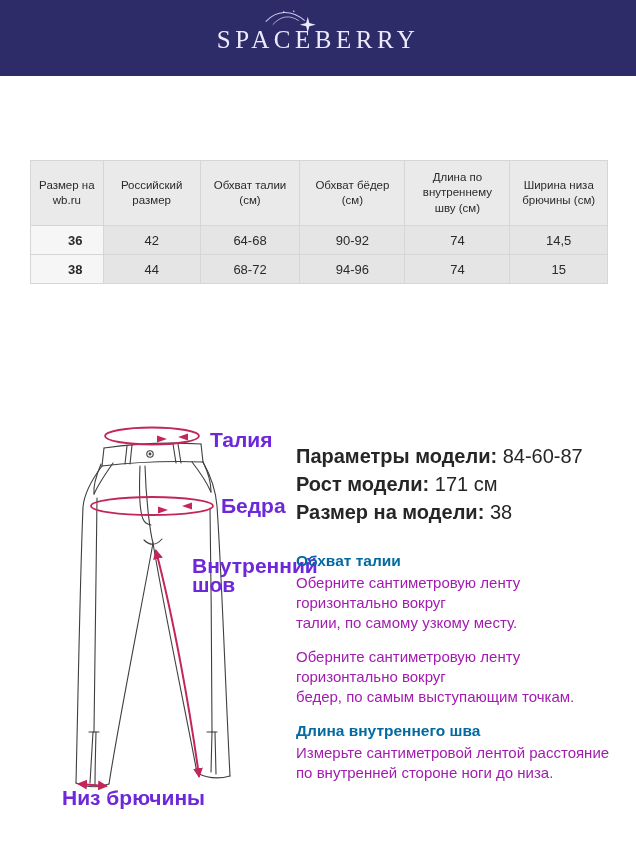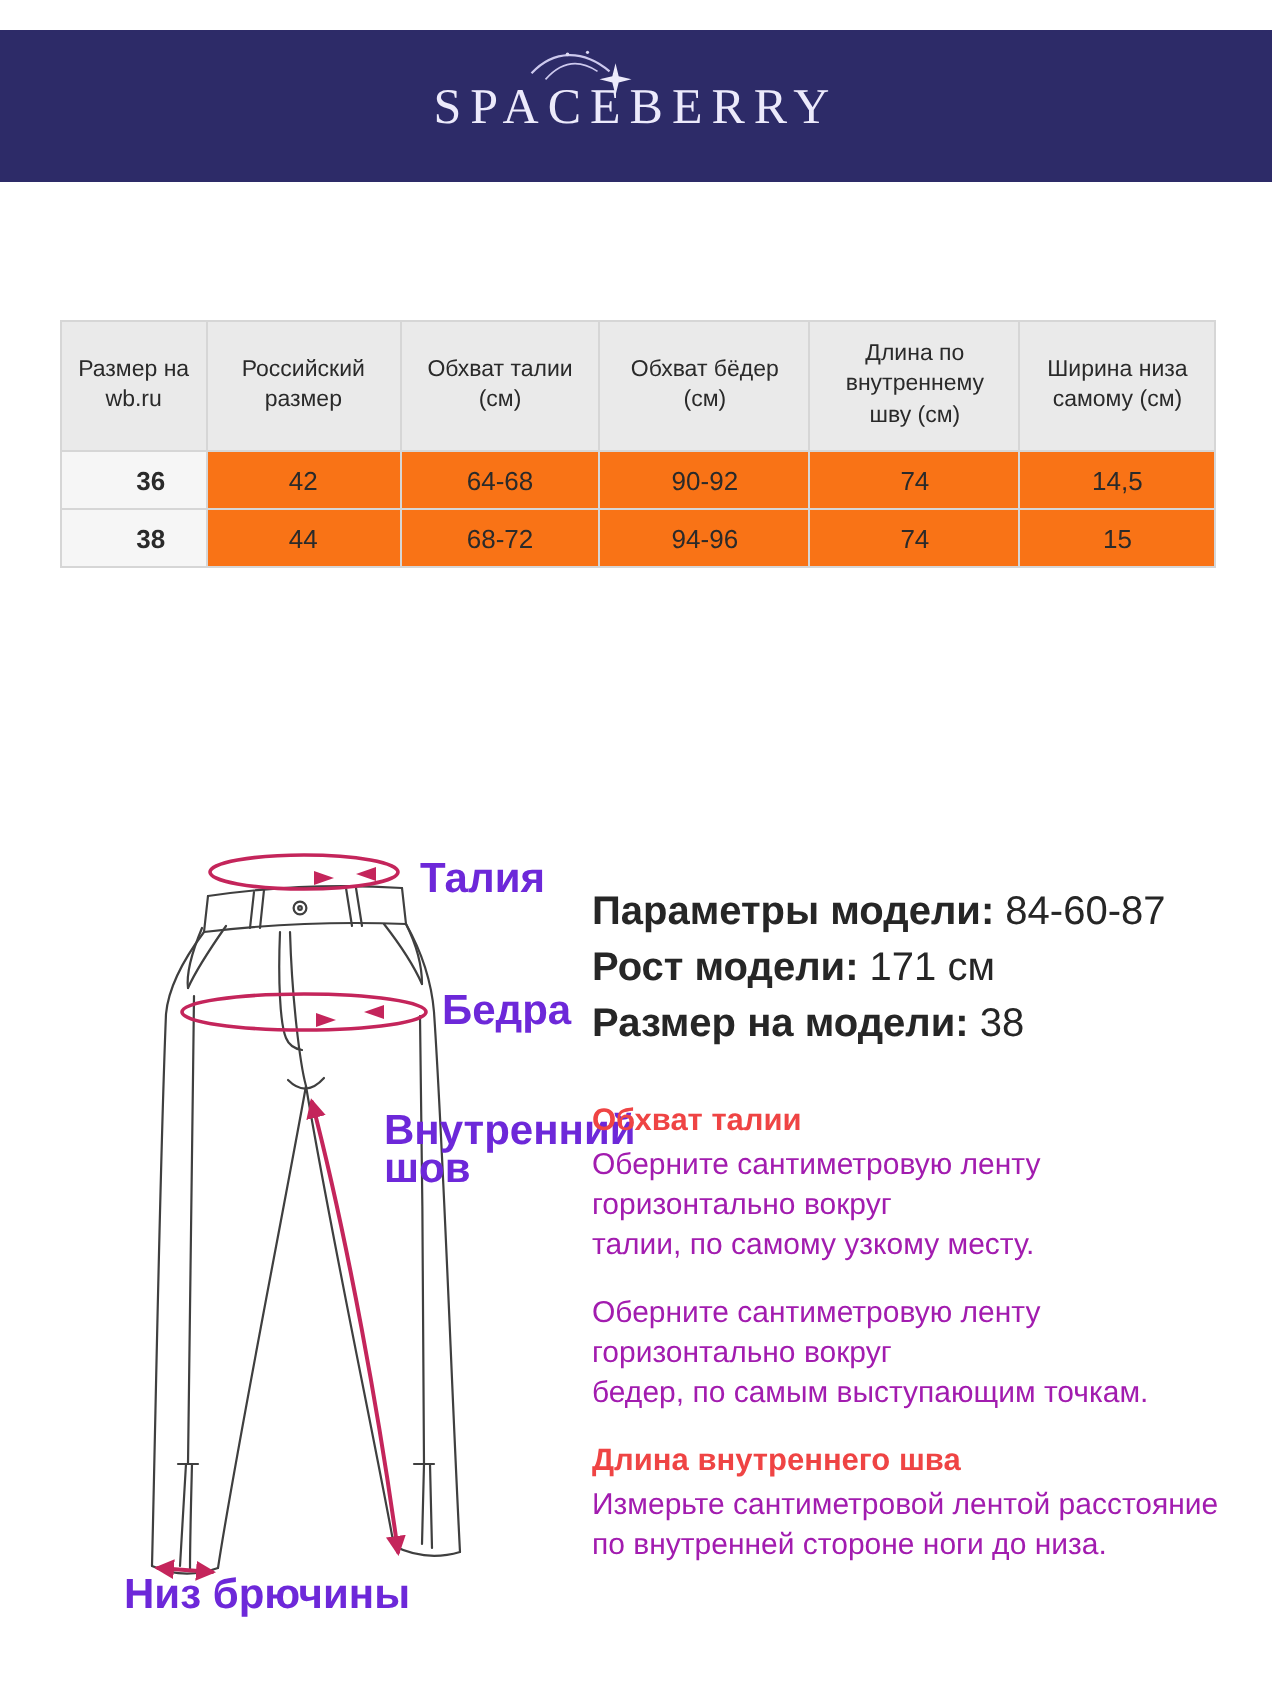--- a/index.html
+++ b/index.html
@@ -5,21 +5,20 @@
   html,body { margin:0; padding:0; background:#fff; }
   .page {
     position:relative; width:636px; height:848px; background:#ffffff;
     font-family:"Liberation Sans", sans-serif; overflow:hidden;
   }
 
   
   .brand-bar {
     position:absolute; left:0; top:0; width:636px; height:76px;
     background:#2d2b68;
-    margin-top:15px;
   }
   .logo {
     position:absolute; left:50%; top:50%; transform:translate(-50%,-44%);
     white-space:nowrap;
   }
   .logo-text {
     font-family:"Liberation Serif", serif;
     font-size:25px; letter-spacing:4.5px; color:#eceafb; font-weight:400;
   }
   .comet { position:absolute; left:46px; top:-19px; pointer-events:none; }
@@ -30,21 +29,21 @@
     border-collapse:collapse; table-layout:fixed;
   }
   .size-table th, .size-table td {
     border:1px solid #d6d6d6; text-align:center; vertical-align:middle;
     color:#2a2a2a;
   }
   .size-table th {
     height:56px; background:#eaeaea; font-size:11.5px; font-weight:normal;
     line-height:1.32; padding:4px 7px;
   }
-  .size-table td { height:28px; font-size:13px; background:#f97316; padding:0 4px; }
+  .size-table td { height:28px; font-size:13px; background:#e5e5e5; padding:0 4px; }
   .size-table td.rowhead { background:#f6f6f6; font-weight:bold;padding-left:21px; }
 
   
   .diagram-svg { position:absolute; left:40px; top:420px; }
   .ink path, .ink circle { stroke:#3f3f3f; stroke-width:1.1; fill:none;
     stroke-linecap:round; stroke-linejoin:round; }
   .pink path, .pink ellipse { stroke:#c4255b; fill:none; stroke-linecap:round; }
   .pink ellipse { stroke-width:1.8; }
   .pink path { stroke-width:2; }
   .pink polygon { fill:#c4255b; stroke:none; }
@@ -56,21 +55,21 @@
   .dlabel-waist  { left:210px; top:430px; }
   .dlabel-hips   { left:221px; top:496px; }
   .dlabel-inseam { left:192px; top:556px; width:100px; }
   .dlabel-hem    { left:62px;  top:788px; }
 
   
   .info-col { position:absolute; left:296px; top:447px; width:330px; color:#262626; }
   .param { margin:0 0 9px 0; font-size:20px; line-height:19px; }
   .param .b { font-weight:bold; }
   .guide { margin-top:29px; }
-  .guide h3 { margin:0 0 3px 0; font-size:15.5px; font-weight:bold; color:#ef4444; line-height:19px; }
+  .guide h3 { margin:0 0 3px 0; font-size:15.5px; font-weight:bold; color:#0369a1; line-height:19px; }
   .guide p  { margin:0 0 14px 0; font-size:15px; line-height:20px; color:#a21caf;
               white-space:pre-line; }
 </style>
 </head>
 <body>
 
 <div class="page">
 
   <header class="brand-bar">
     <div class="logo">
@@ -94,21 +93,21 @@
         <col style="width:18.2%">
         <col style="width:16.9%">
     </colgroup>
     <thead>
         <tr id="size-table-head">
           <th>Размер на wb.ru</th>
           <th>Российский размер</th>
           <th>Обхват талии (см)</th>
           <th>Обхват бёдер (см)</th>
           <th>Длина по внутреннему шву (см)</th>
-          <th>Ширина низа самому (см)</th>
+          <th>Ширина низа брючины (см)</th>
         </tr>
       </thead>
     <tbody id="size-table-body">
         <tr>
           <td class="rowhead">36</td>
           <td>42</td>
           <td>64-68</td>
           <td>90-92</td>
           <td>74</td>
           <td>14,5</td>

